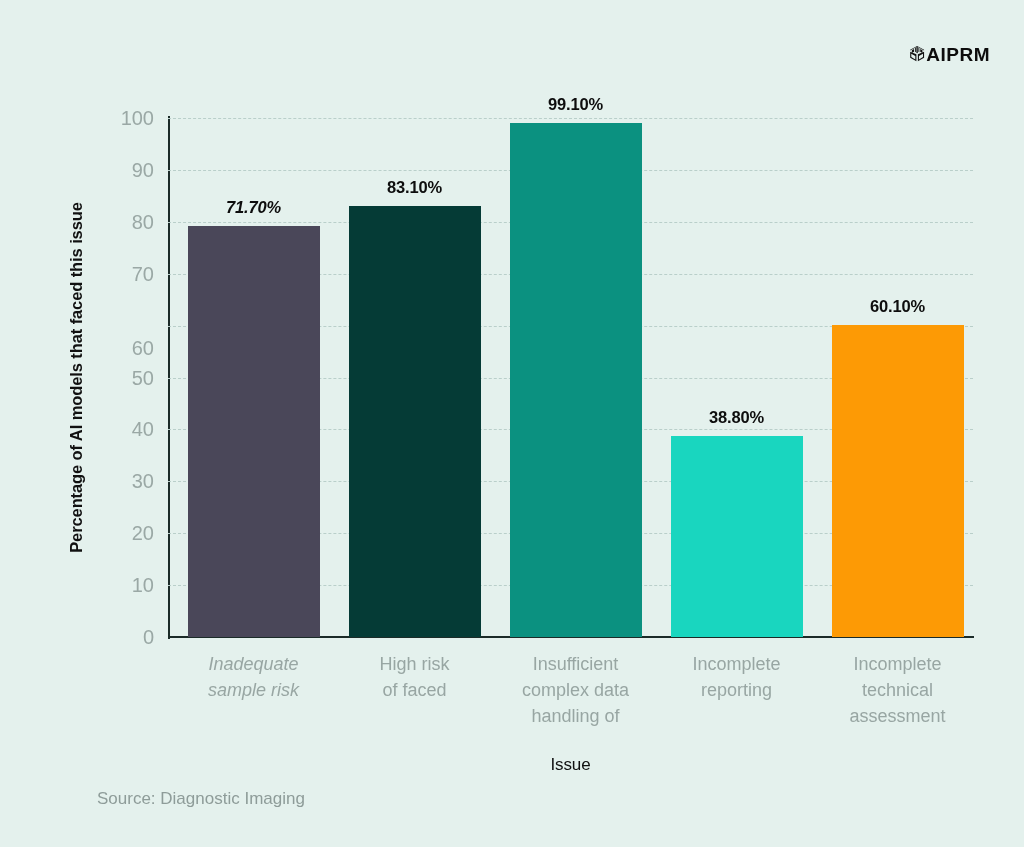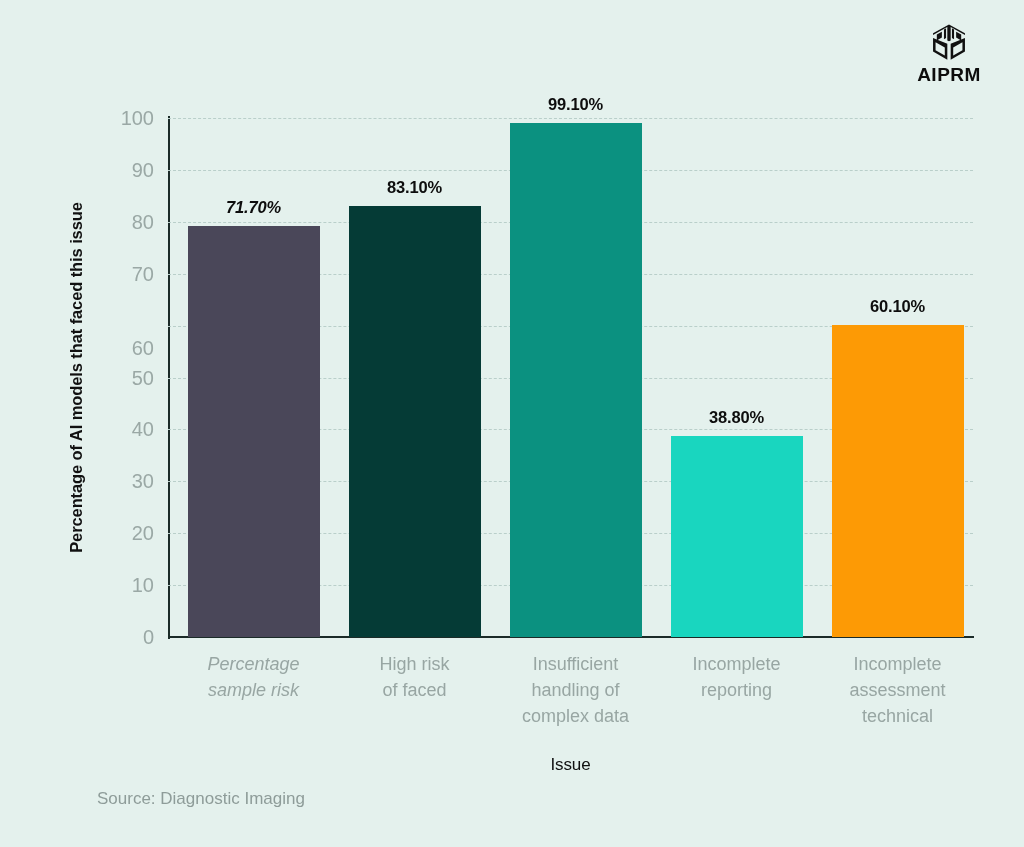--- a/index.html
+++ b/index.html
@@ -21,21 +21,21 @@
   }
 
   
   #logo {
     position: absolute;
     top: 22px;
     left: 908px;
     width: 82px;
     height: 64px;
     display: flex;
-    flex-direction: column;
+    flex-direction: row;
     align-items: center;
     justify-content: flex-start;
   }
   #logo-mark { width: 42px; height: 42px; display: block; }
   #logo-text {
     font-family: "Liberation Sans", sans-serif;
     font-size: 19px;
     font-weight: bold;
     letter-spacing: 0.5px;
     color: #0d0d0d;
@@ -214,52 +214,52 @@
       <div class="ytick" style="top: 155.7px;">70</div>
       <div class="gridline" style="top: 103.8px;"></div>
       <div class="ytick" style="top: 103.8px;">80</div>
       <div class="gridline" style="top: 51.9px;"></div>
       <div class="ytick" style="top: 51.9px;">90</div>
       <div class="gridline" style="top: 0px;"></div>
       <div class="ytick" style="top: 0px;">100</div>
       <div class="bar" style="left: 19.5px; width: 132px; height: 411px; background: rgb(74, 71, 89); font-style: italic;">
         <div class="bar-value">71.70%</div>
         <div class="xtick">
-          <div>Percentage</div>
+          <div>Inadequate</div>
           <div>sample risk</div>
         </div>
       </div>
       <div class="bar" style="left: 180.5px; width: 132px; height: 431.289px; background: rgb(5, 59, 54);">
         <div class="bar-value">83.10%</div>
         <div class="xtick">
           <div>High risk</div>
           <div>of faced</div>
         </div>
       </div>
       <div class="bar" style="left: 341.5px; width: 132px; height: 514.329px; background: rgb(11, 145, 128);">
         <div class="bar-value">99.10%</div>
         <div class="xtick">
           <div>Insufficient</div>
+          <div>complex data</div>
           <div>handling of</div>
-          <div>complex data</div>
         </div>
       </div>
       <div class="bar" style="left: 502.5px; width: 132px; height: 201.372px; background: rgb(25, 214, 191);">
         <div class="bar-value">38.80%</div>
         <div class="xtick">
           <div>Incomplete</div>
           <div>reporting</div>
         </div>
       </div>
       <div class="bar" style="left: 663.5px; width: 132px; height: 311.919px; background: rgb(253, 154, 5);">
         <div class="bar-value">60.10%</div>
         <div class="xtick">
           <div>Incomplete</div>
+          <div>technical</div>
           <div>assessment</div>
-          <div>technical</div>
         </div>
       </div>
     </div>
 
   <div id="xlabel">Issue</div>
 
   <div id="source">Source: Diagnostic Imaging</div>
 
 </div>
 

